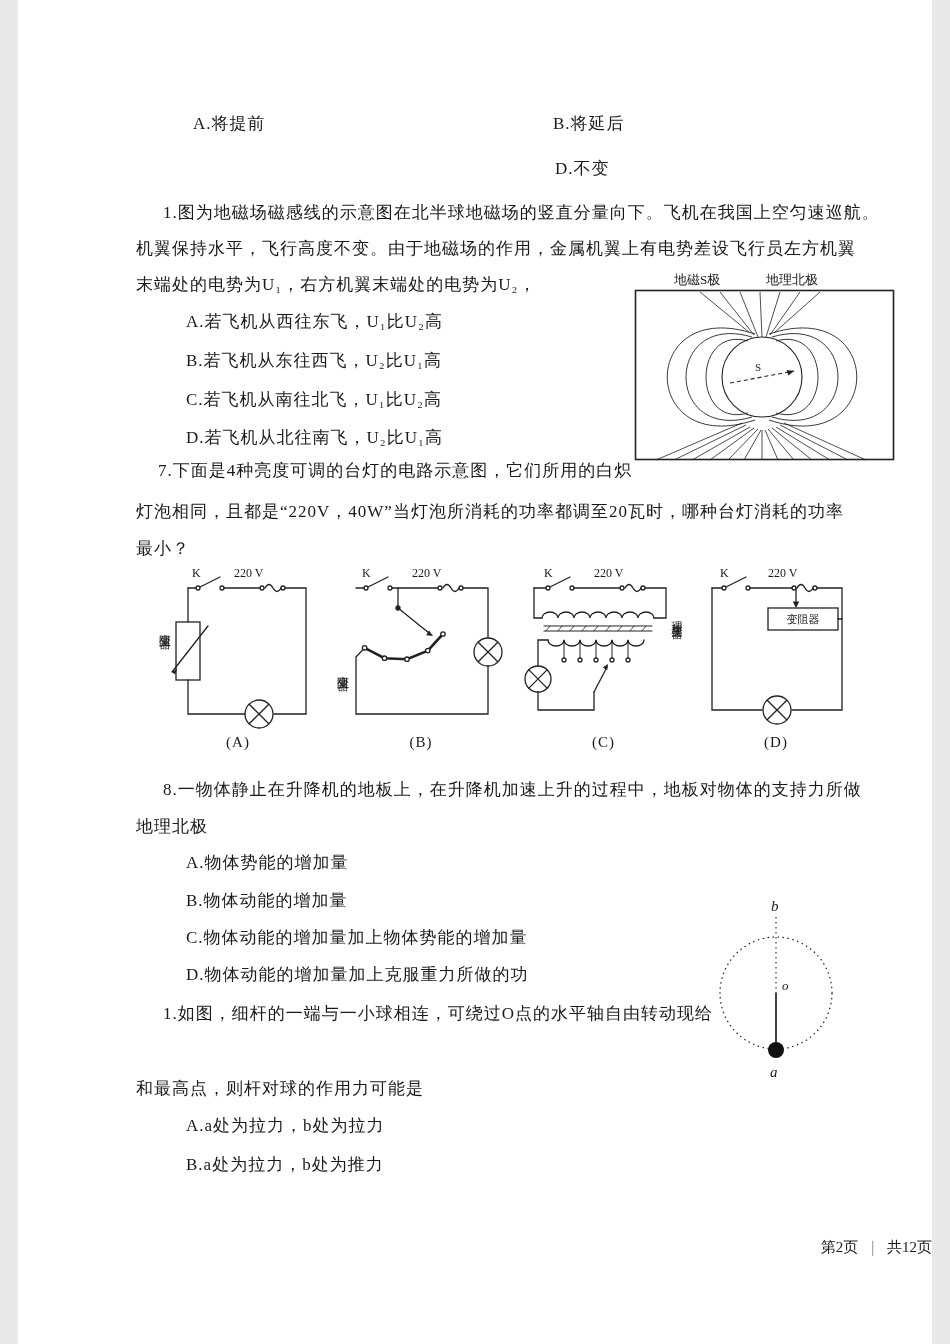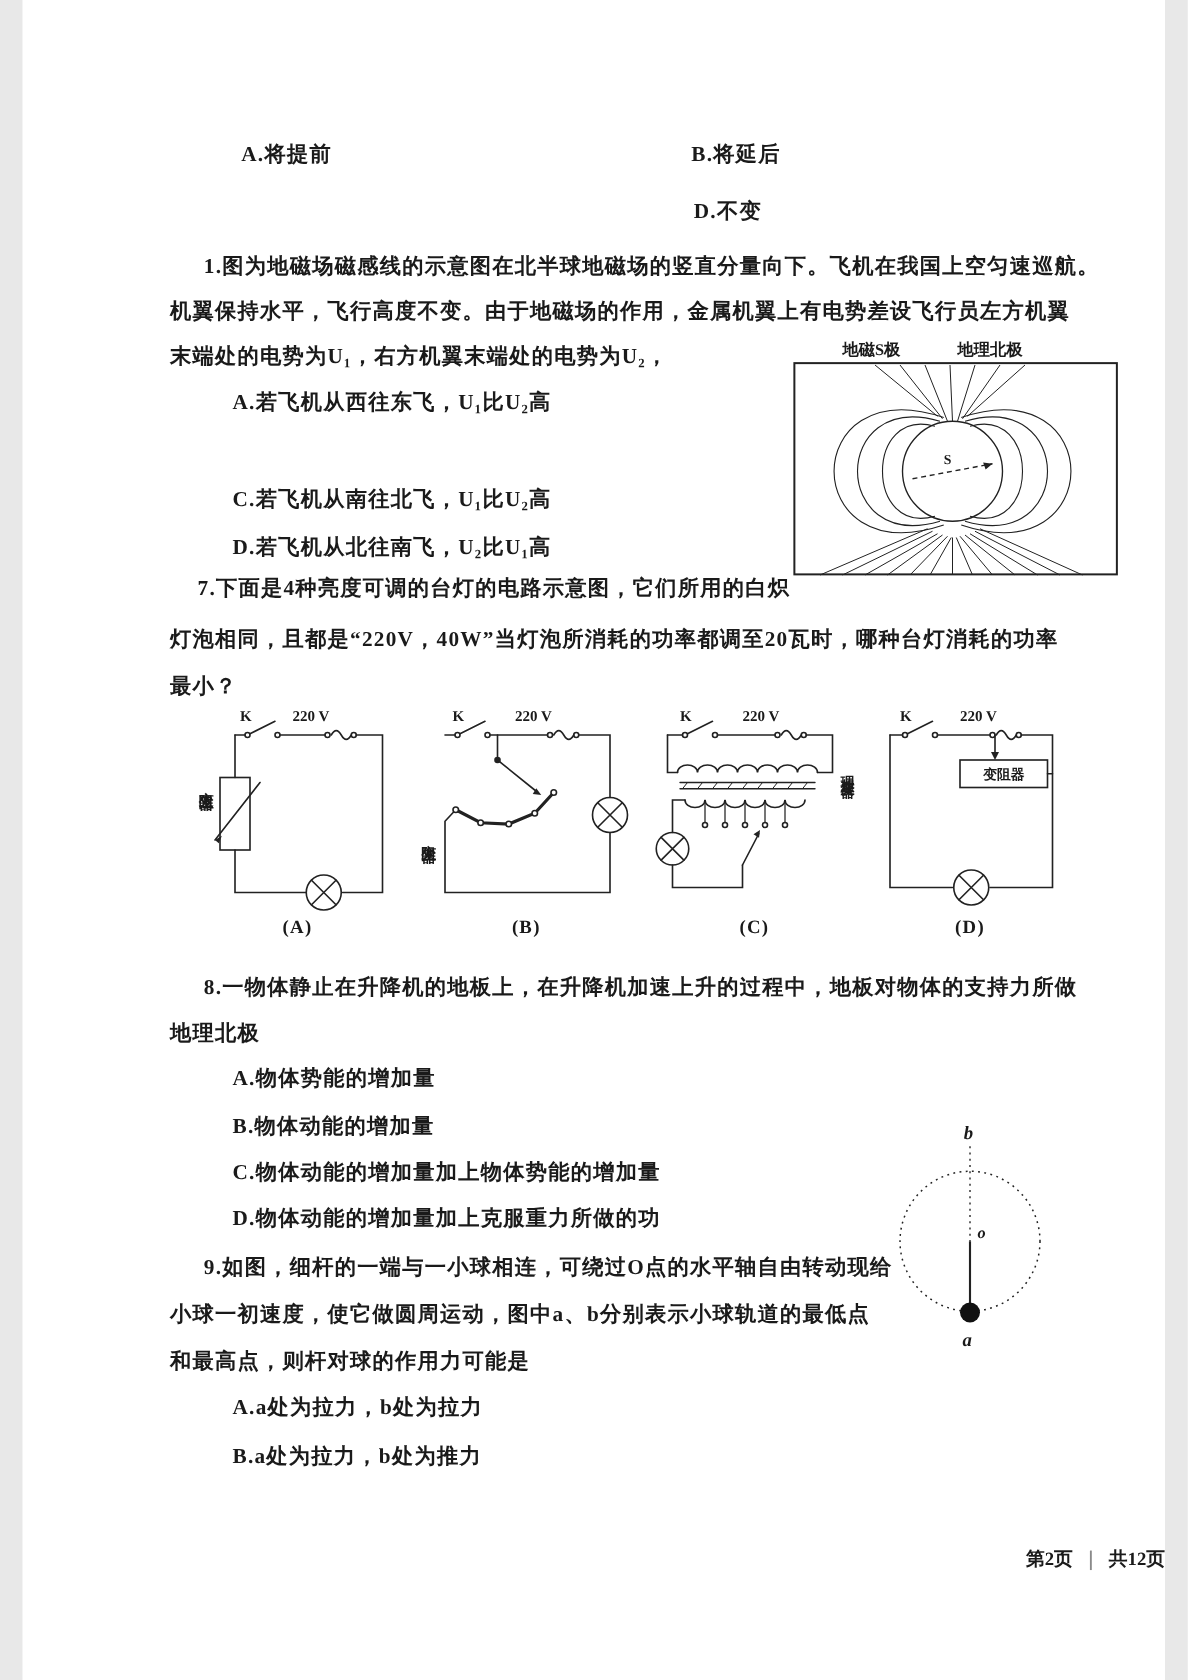--- a/index.html
+++ b/index.html
@@ -1,19 +1,19 @@
 <!DOCTYPE html>
 <html><head>
 <meta charset="utf-8">
 <style>
   html,body{margin:0;padding:0;background:#e8e8e8;}
   .page{
     position:relative;width:914px;height:1344px;margin:0 auto;
     background:#ffffff;overflow:hidden;
-    font-family:"Liberation Serif","DejaVu Serif",serif;color:#1a1a1a;font-weight:bold;
+    font-family:"Liberation Serif","DejaVu Serif",serif;color:#1a1a1a;
   }
   .t{position:absolute;font-size:17px;letter-spacing:1px;white-space:nowrap;}
   .small{font-size:13px;letter-spacing:0;text-align:right;}
   .circ{position:absolute;}
   .vtext{
     position:absolute;writing-mode:vertical-rl;text-orientation:upright;
     font-size:12px;letter-spacing:2px;line-height:1;white-space:nowrap;
   }
   .cap{position:absolute;left:0;right:0;text-align:center;font-size:15px;letter-spacing:1px;}
   .footer{position:absolute;top:1238px;left:0;width:100%;text-align:right;font-size:15px;}
@@ -27,20 +27,21 @@
 <div class="page">
 
   <span class="t" style="left:175px;top:112px">A.将提前</span>
   <span class="t" style="left:535px;top:112px">B.将延后</span>
   <span class="t" style="left:537px;top:157px">D.不变</span>
 
   <span class="t" style="left:145px;top:201px">1.图为地磁场磁感线的示意图在北半球地磁场的竖直分量向下。飞机在我国上空匀速巡航。</span>
   <span class="t" style="left:118px;top:237px">机翼保持水平，飞行高度不变。由于地磁场的作用，金属机翼上有电势差设飞行员左方机翼</span>
   <span class="t" style="left:118px;top:273px">末端处的电势为U₁，右方机翼末端处的电势为U₂，</span>
   <span class="t" style="left:168px;top:310px">A.若飞机从西往东飞，U₁比U₂高</span>
+  <span class="t" style="left:168px;top:349px">B.若飞机从东往西飞，U₂比U₁高</span>
   <span class="t" style="left:168px;top:388px">C.若飞机从南往北飞，U₁比U₂高</span>
   <span class="t" style="left:168px;top:426px">D.若飞机从北往南飞，U₂比U₁高</span>
 
   <span class="t small" style="left:656px;top:271px">地磁S极</span>
   <span class="t small" style="left:748px;top:271px">地理北极</span>
 
   <svg style="left:616px;top:289px" width="262" height="173" viewBox="0 0 262 173">
     <g stroke="#222" stroke-width="1.1" fill="none">
       <rect x="1.5" y="1.5" width="258" height="169" stroke-width="1.6"></rect>
       <circle cx="128" cy="88" r="40"></circle>
@@ -222,22 +223,21 @@
       <circle cx="70" cy="96" r="56" stroke-width="1.2" stroke-dasharray="1.5,3.5"></circle>
       <line x1="70" y1="20" x2="70" y2="96" stroke-width="1.1" stroke-dasharray="1.5,3.5"></line>
       <line x1="70" y1="96" x2="70" y2="151" stroke-width="1.7"></line>
       <circle cx="70" cy="153" r="8" fill="#111" stroke="none"></circle>
     </g>
     <text x="65" y="14" font-size="15" font-style="italic">b</text>
     <text x="76" y="93" font-size="13" font-style="italic">o</text>
     <text x="64" y="180" font-size="15" font-style="italic">a</text>
   </svg>
 
-  <span class="t" style="left:145px;top:1002px">9.如图，细杆的一端与一小球相连，可绕过O点的水平轴自由转动现给</span>
-  <span class="t" style="left:118px;top:1040px">小球一初速度，使它做圆周运动，图中a、b分别表示小球轨道的最低点</span>
+  <span class="t" style="left:145px;top:1002px">1.如图，细杆的一端与一小球相连，可绕过O点的水平轴自由转动现给</span>
   <span class="t" style="left:118px;top:1077px">和最高点，则杆对球的作用力可能是</span>
   <span class="t" style="left:168px;top:1114px">A.a处为拉力，b处为拉力</span>
   <span class="t" style="left:168px;top:1153px">B.a处为拉力，b处为推力</span>
 
   <div class="footer">
     <span>第2页</span><span class="sep">｜</span><span>共12页</span>
   </div>
 
 </div>
 

